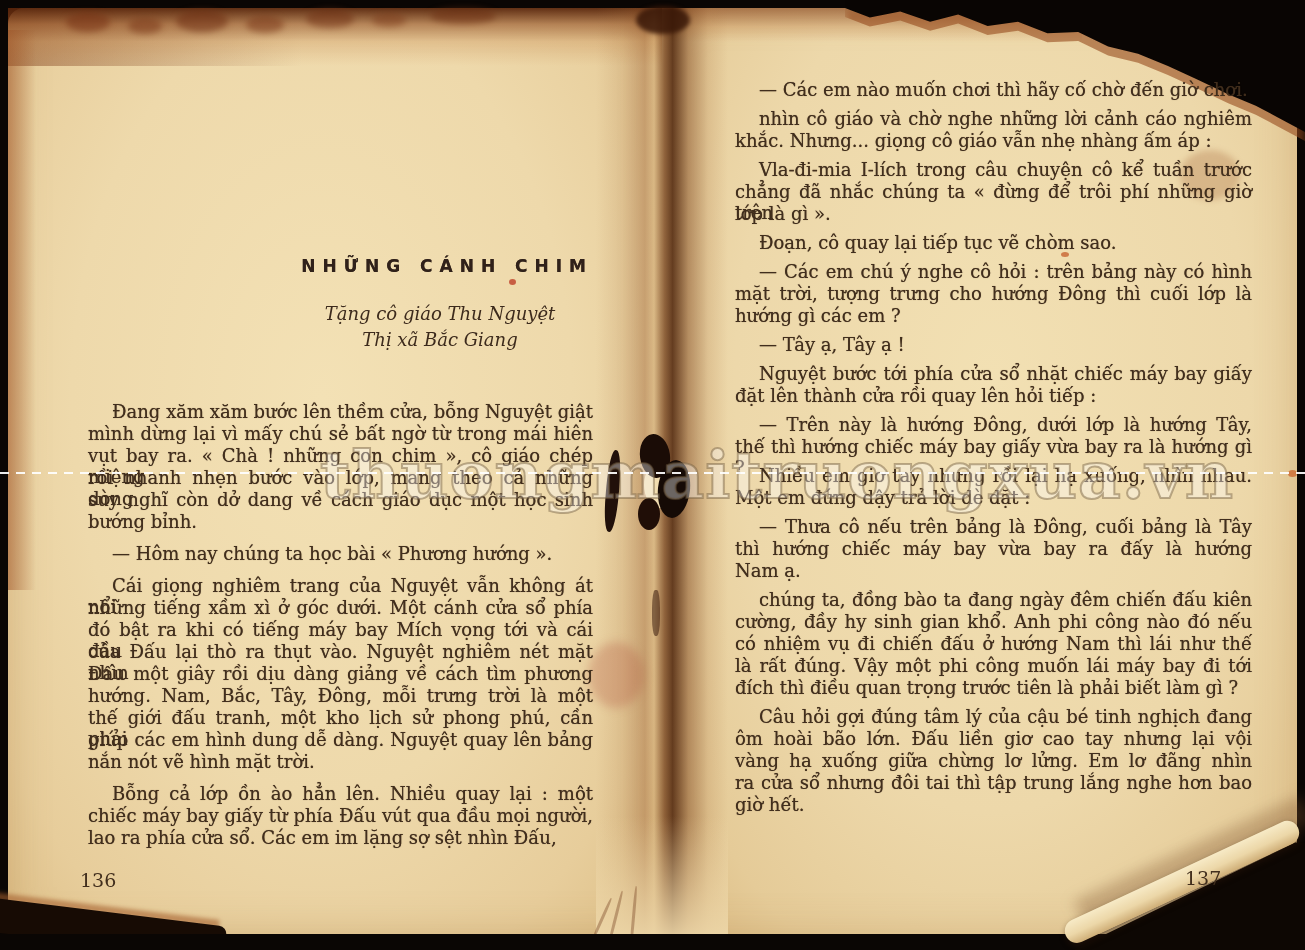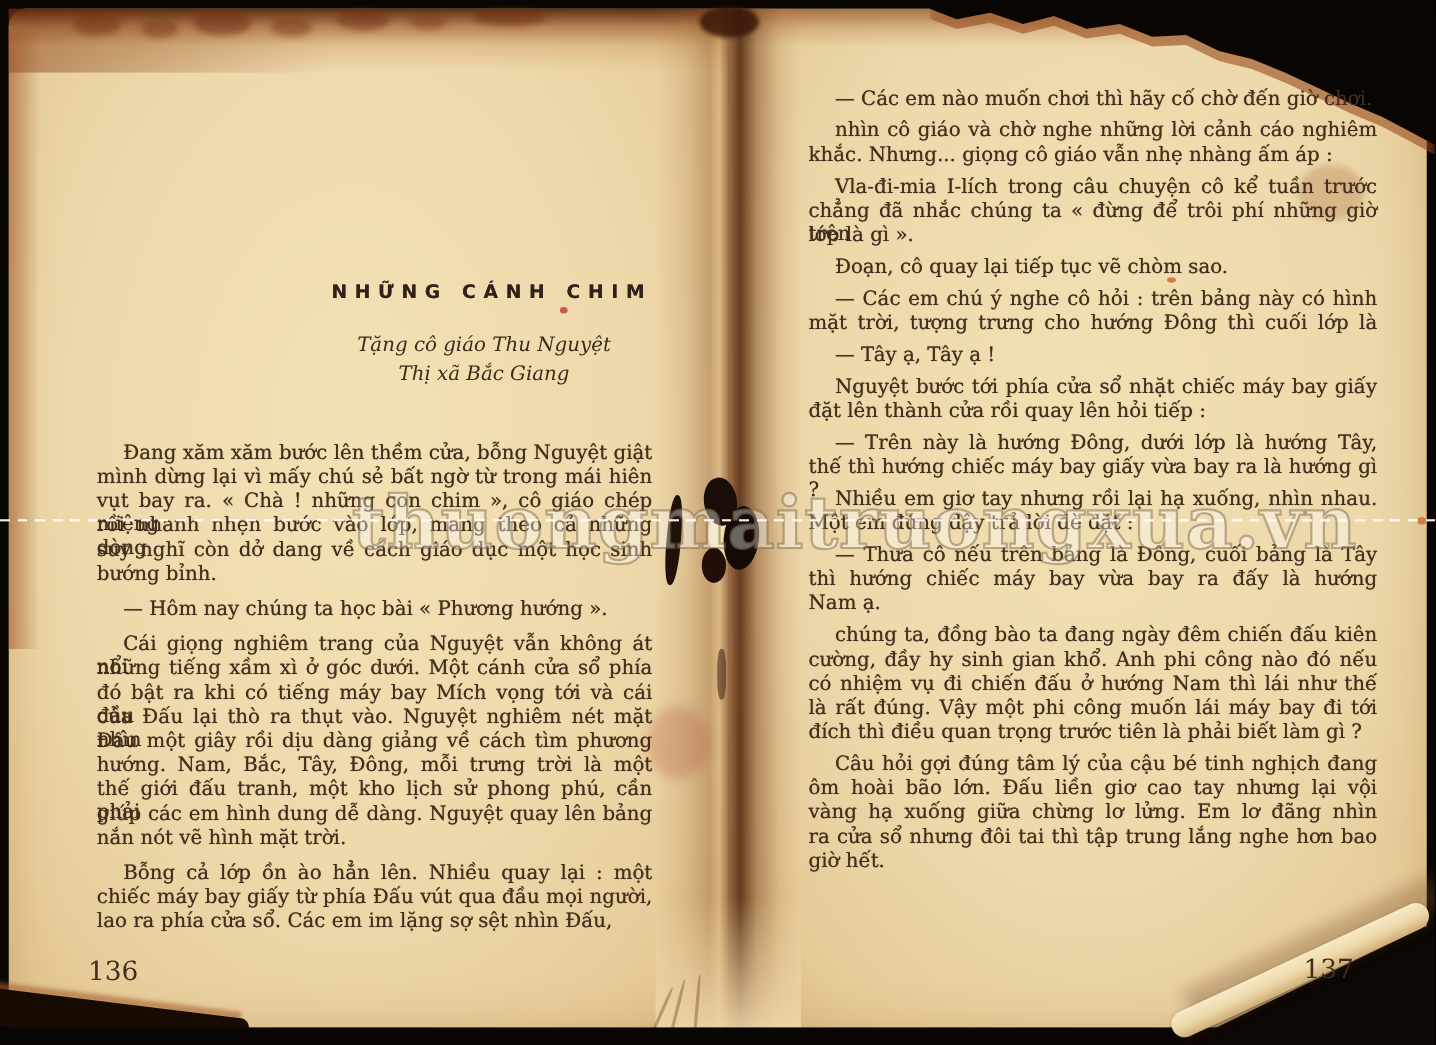--- a/index.html
+++ b/index.html
@@ -75,21 +75,21 @@
   .text-col{position:absolute;z-index:10;font-size:18px;color:#412e1d;
     text-shadow:0 0 .7px rgba(60,40,22,.75);}
   .col-left{left:88px;top:401px;width:505px;}
   .col-right{left:735px;top:79px;width:517px;}
   .para{margin:0;}
   .col-left .para + .para{margin-top:10px;}
   .col-right .para + .para{margin-top:7px;}
   .line{height:22px;text-align:justify;text-align-last:justify;white-space:normal;}
   .line.last{text-align-last:left;}
   .para .line:first-child{text-indent:24px;}
-  .pagenum{position:absolute;z-index:10;font-size:24px;color:#412e1d;}
+  .pagenum{position:absolute;z-index:10;font-size:19px;color:#412e1d;}
   .pn-left{left:80px;top:869px;}
   .pn-right{left:1185px;top:867px;}
 </style>
 </head>
 <body>
 
 <div class="stage">
 
   <div class="page page-left"></div>
   <div class="page page-right"></div>
@@ -182,20 +182,21 @@
         <div class="line">Vla-đi-mia I-lích trong câu chuyện cô kể tuần trước</div>
         <div class="line">chẳng đã nhắc chúng ta « đừng để trôi phí những giờ trên</div>
         <div class="line last">lớp là gì ».</div>
       </div>
       <div class="para">
         <div class="line last">Đoạn, cô quay lại tiếp tục vẽ chòm sao.</div>
       </div>
       <div class="para">
         <div class="line">— Các em chú ý  nghe cô hỏi : trên bảng này có hình</div>
         <div class="line">mặt trời, tượng trưng cho hướng Đông thì cuối lớp là</div>
+        <div class="line last">hướng gì các em ?</div>
       </div>
       <div class="para">
         <div class="line last">— Tây ạ, Tây ạ !</div>
       </div>
       <div class="para">
         <div class="line">Nguyệt bước tới phía cửa sổ nhặt chiếc máy bay giấy</div>
         <div class="line last">đặt lên thành cửa rồi quay lên hỏi tiếp :</div>
       </div>
       <div class="para">
         <div class="line">— Trên này là hướng Đông, dưới lớp là hướng Tây,</div>

